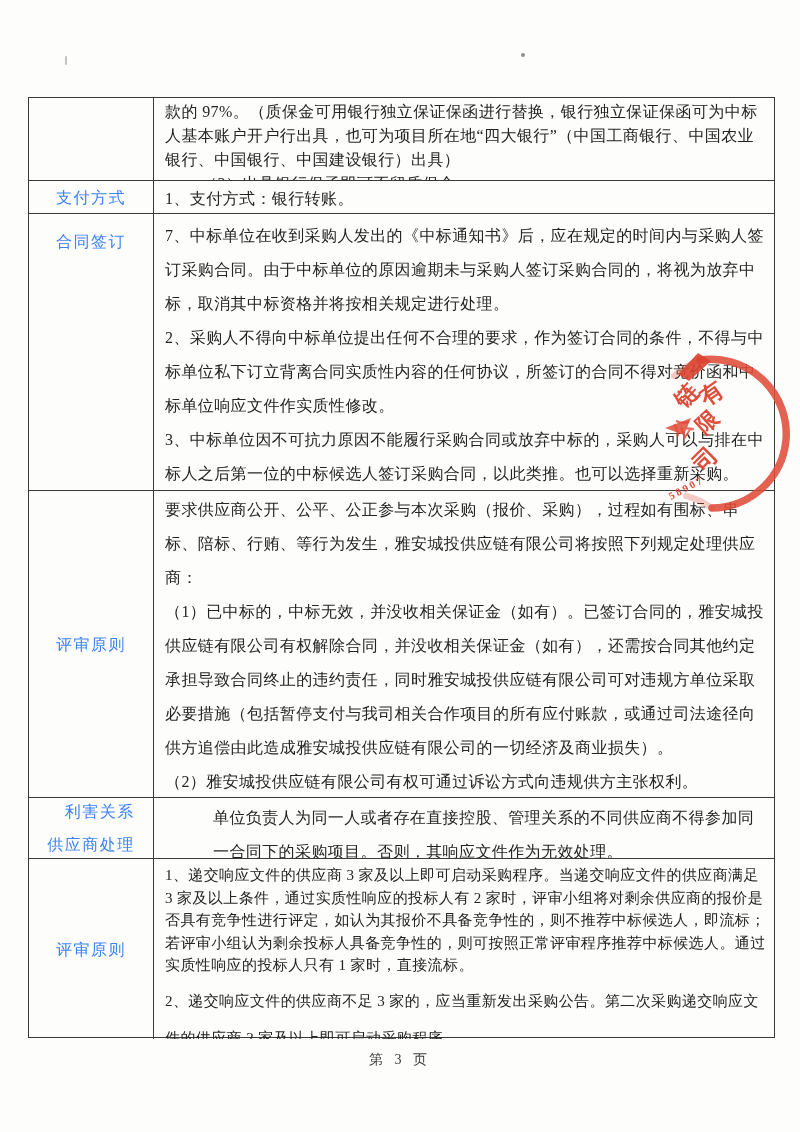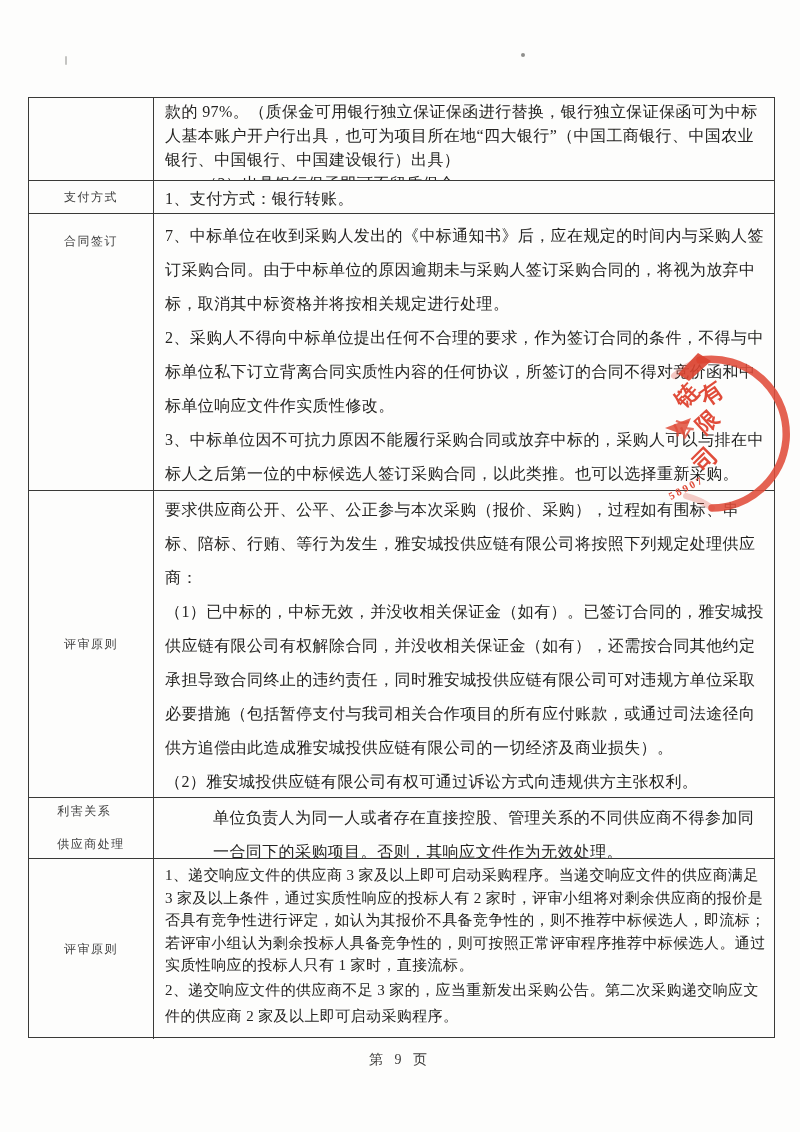--- a/index.html
+++ b/index.html
@@ -24,37 +24,37 @@
   .trow:nth-child(1){height:83px;}
   .trow:nth-child(2){height:33px;}
   .trow:nth-child(3){height:277px;}
   .trow:nth-child(4){height:307px;}
   .trow:nth-child(5){height:61px;gap:48px;}
   .trow:nth-child(6){height:180px;border-bottom:none;}
   .cell-label{
     width:125px;flex:0 0 125px;box-sizing:border-box;
     border-right:1.4px solid #3a3a38;
     display:flex;align-items:center;justify-content:center;
-    text-align:left;font-size:12px;letter-spacing:1.5px;
-    white-space:pre-line;line-height:33px;color:#404040;
+    text-align:right;font-size:16px;letter-spacing:1.5px;
+    white-space:pre-line;line-height:33px;color:#3b82f6;
   }
   .trow:nth-child(3) .cell-label{align-items:flex-start;padding-top:11px;}
   .cell-content{
     flex:1;box-sizing:border-box;padding:2px 6px 0 11px;
     font-size:16px;letter-spacing:.4px;color:#252422;
   }
   .trow:nth-child(3) .cell-content{padding-top:5px;}
   .trow:nth-child(5) .cell-content{padding-top:3px;}
   .trow:nth-child(6) .cell-content{padding-top:5px;font-size:15px;}
   .cell-content p{margin:0;}
   .sp-tight p{line-height:24px;}
   .sp-single p{line-height:31px;}
   .sp-loose p{line-height:34px;}
   .sp-eval p{line-height:22.5px;}
-  p.p-mid{line-height:26px;}
+  p.p-mid{line-height:37px;margin-top:6px;}
   p.p-indent{text-indent:36px;}
 
   
   .footer{
     position:absolute;left:0;top:1051px;width:100%;
     text-align:center;font-size:14px;letter-spacing:4px;color:#3b3a38;
   }
 
   
   .seal{position:absolute;left:638px;top:338px;width:165px;height:190px;pointer-events:none;}
@@ -126,15 +126,15 @@
 
     <text x="38" y="68" font-size="23" transform="rotate(-48 46 60)">链</text>
     <text x="62" y="64" font-size="23" transform="rotate(-35 72 56)">有</text>
     <text x="58" y="92" font-size="22" transform="rotate(-42 68 84)">限</text>
     <text x="34" y="98" font-size="20" opacity="0.8" transform="rotate(-50 43 90)">公</text>
     <text x="56" y="130" font-size="23" transform="rotate(-45 66 122)">司</text>
 
     <text x="33" y="162" font-size="10.5" letter-spacing="2.5" transform="rotate(-28 33 162)">58907</text>
   </svg>
 
-  <div class="footer">第 9 页</div>
+  <div class="footer">第 3 页</div>
 
 </div>
 
 </body></html>

